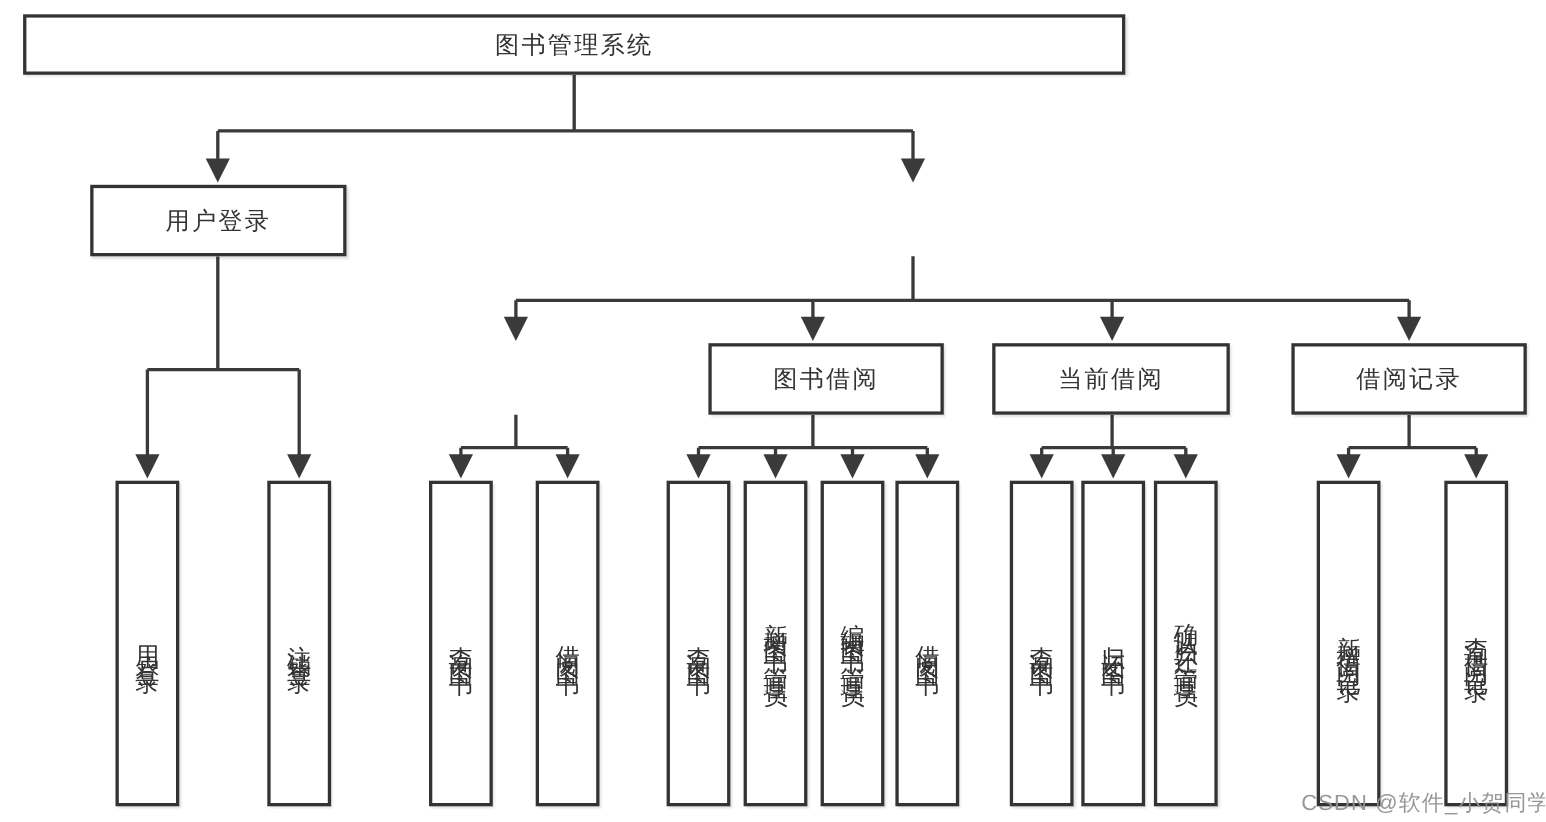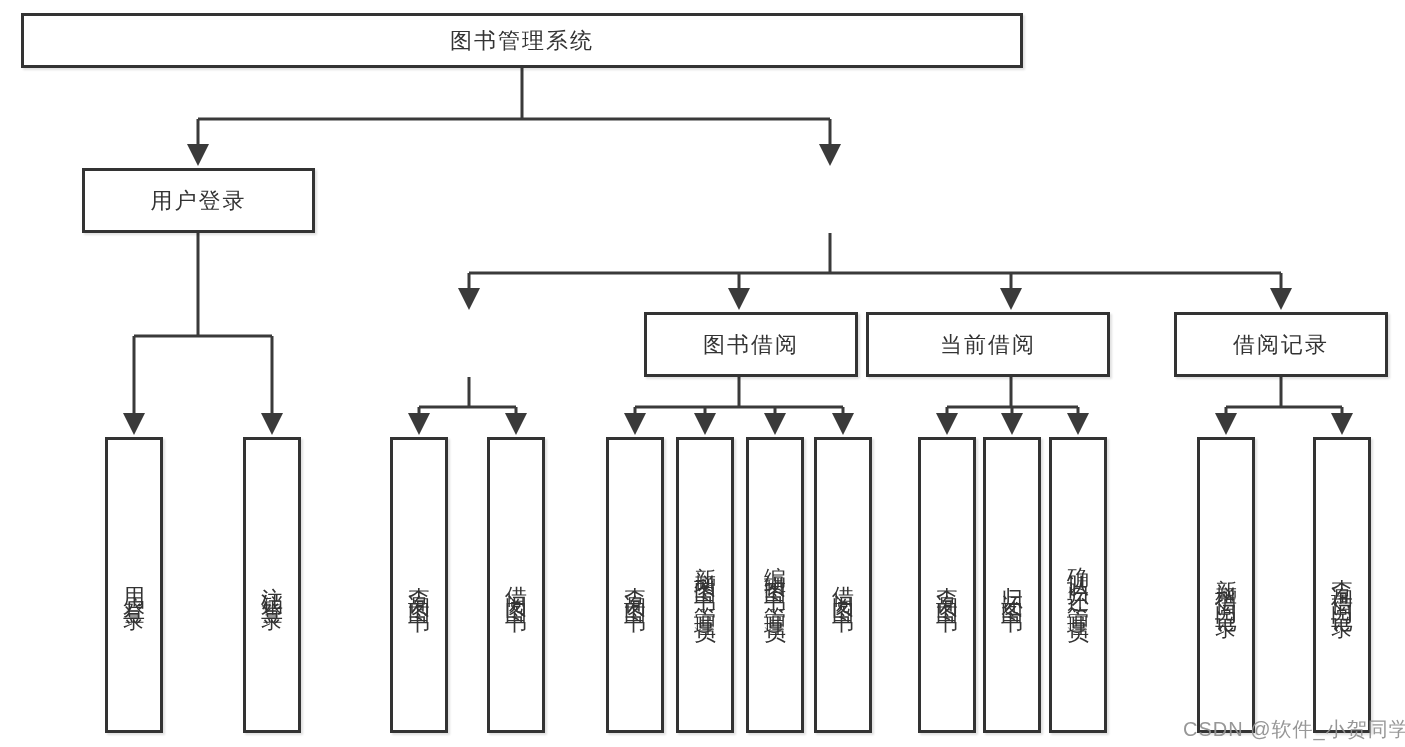--- a/index.html
+++ b/index.html
@@ -85,21 +85,21 @@
       <polygon points="1215,413 1237,413 1226,435"></polygon>
       <polygon points="1331,413 1353,413 1342,435"></polygon>
     </g>
   </svg>
 
   <div class="box" style="left:21px;top:13px;width:1002px;height:55px;">图书管理系统</div>
 
   <div class="box" style="left:82px;top:168px;width:233px;height:65px;">用户登录</div>
 
   <div class="box" style="left:632px;top:312px;width:214px;height:65px;margin-left:12px;">图书借阅</div>
-  <div class="box" style="left:866px;top:312px;width:244px;height:65px;">当前借阅</div>
+  <div class="box" style="left:902px;top:312px;width:216px;height:65px;">当前借阅</div>
   <div class="box" style="left:1174px;top:312px;width:214px;height:65px;">借阅记录</div>
 
   <div class="box vbox" style="left:105px;top:437px;width:58px;height:296px;">用户登录</div>
   <div class="box vbox" style="left:243px;top:437px;width:58px;height:296px;">注销登录</div>
 
   <div class="box vbox" style="left:390px;top:437px;width:58px;height:296px;">查询图书</div>
   <div class="box vbox" style="left:487px;top:437px;width:58px;height:296px;">借阅图书</div>
 
   <div class="box vbox" style="left:606px;top:437px;width:58px;height:296px;">查询图书</div>
   <div class="box vbox" style="left:676px;top:437px;width:58px;height:296px;">新增图书（管理员）</div>

